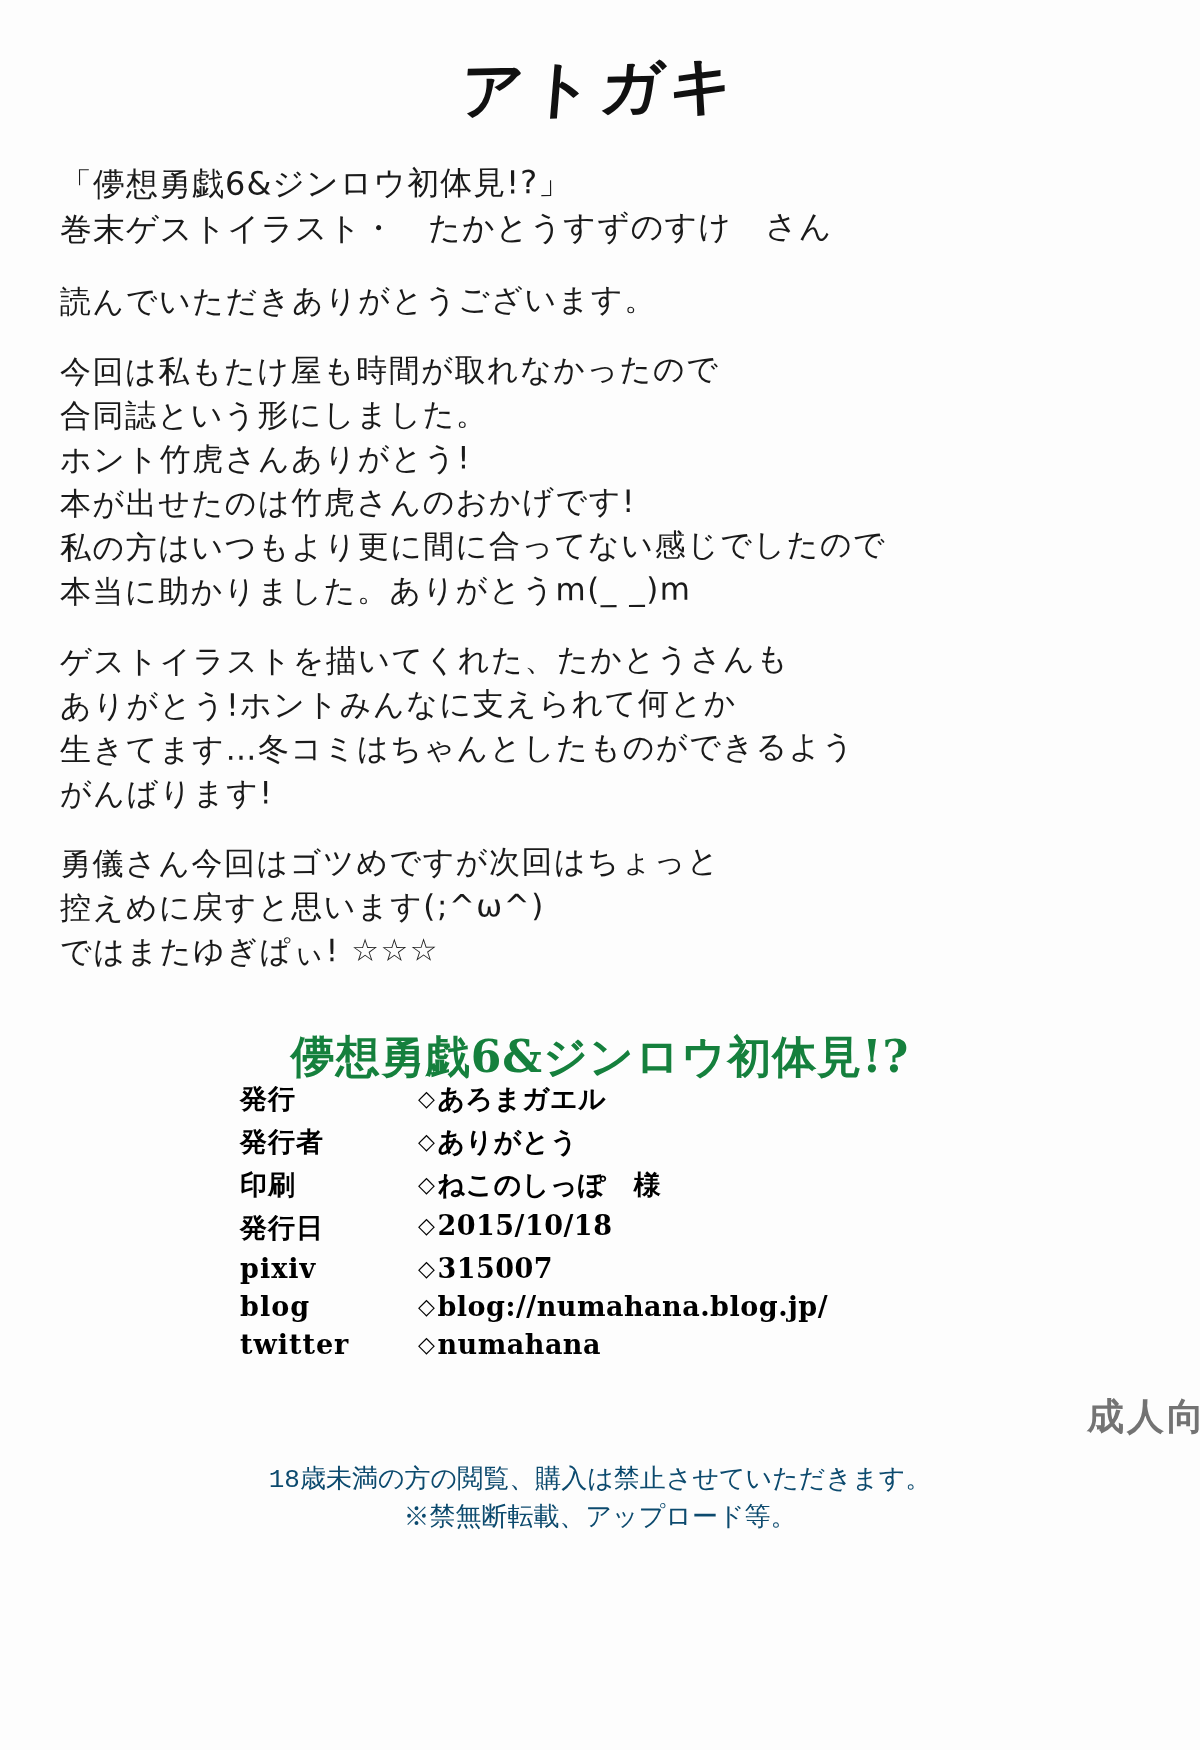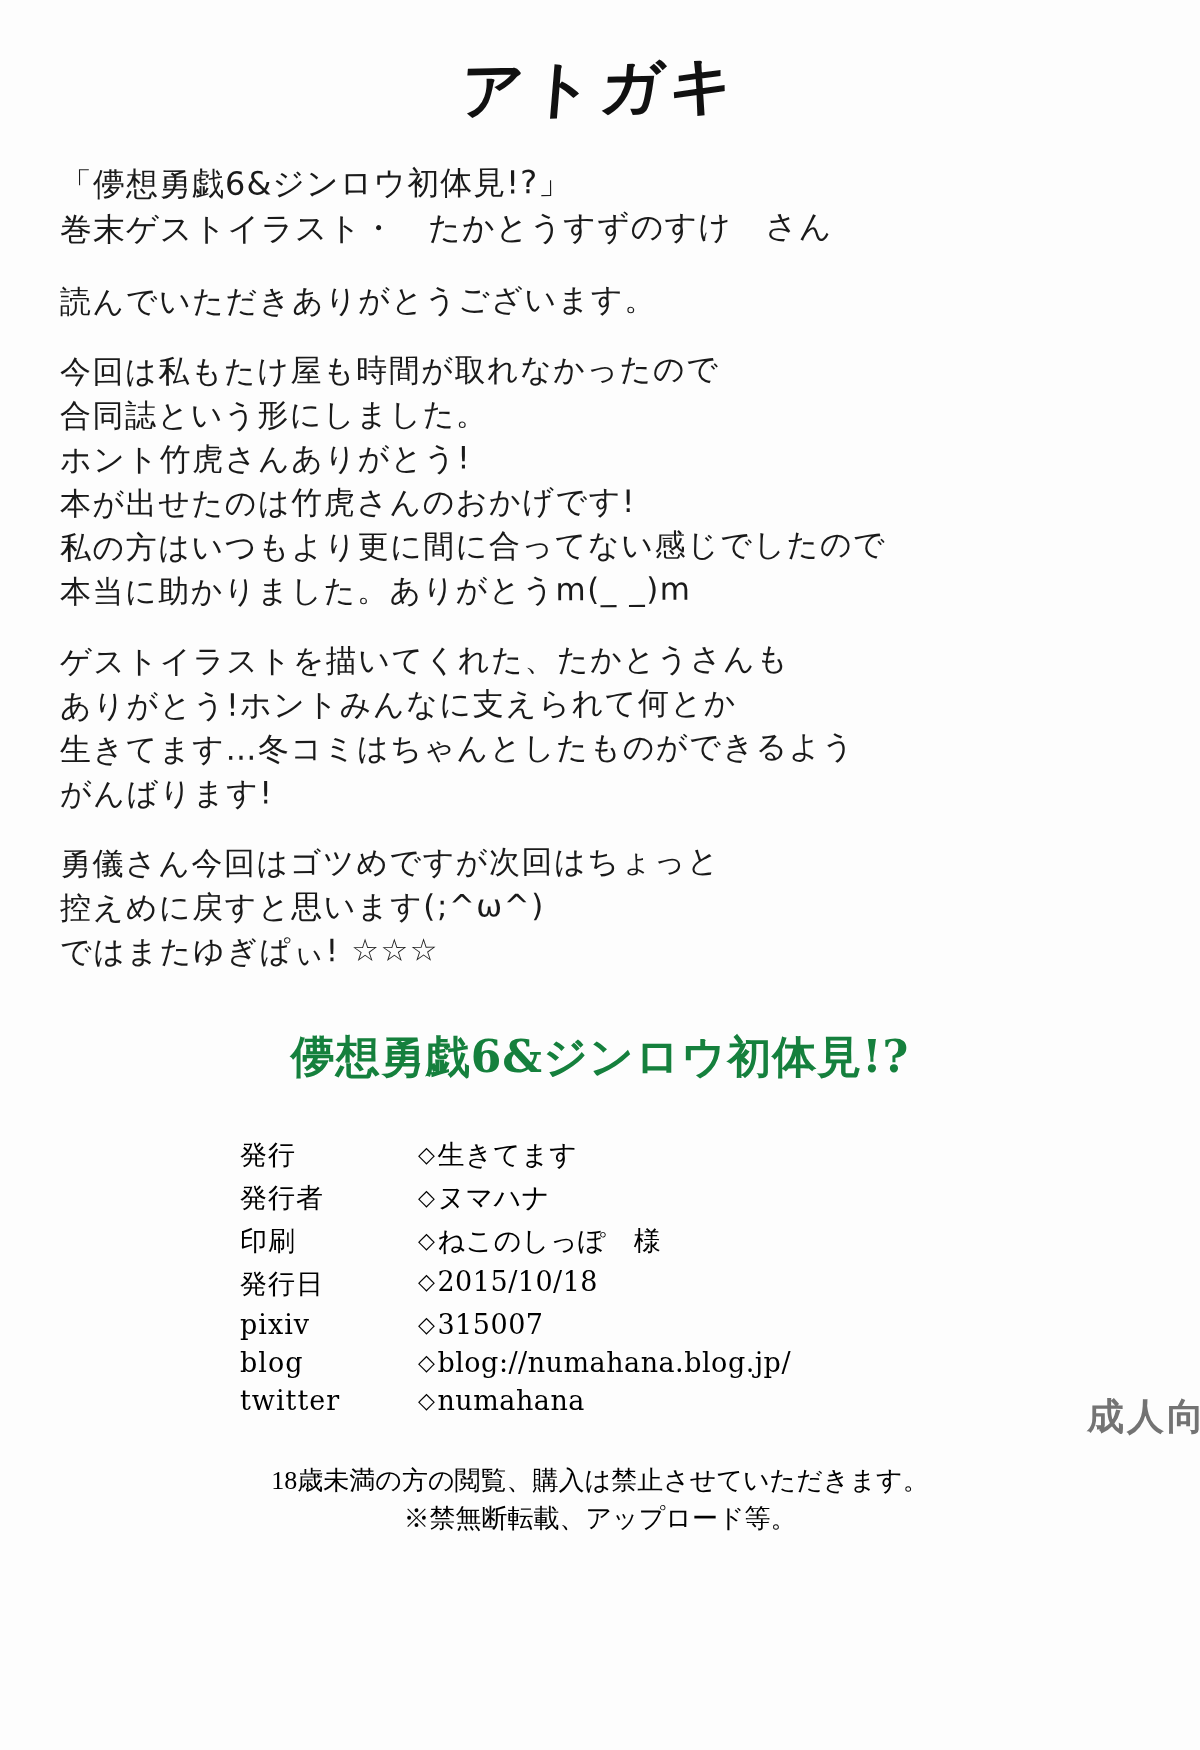--- a/index.html
+++ b/index.html
@@ -70,26 +70,27 @@
     text-align: center;
     font-family: "DejaVu Serif", serif;
     font-weight: bold;
     font-size: 44px;
     letter-spacing: 1px;
     color: #15803d;
   }
 
   .colophon-table {
     position: absolute;
-    top: 1134px;
+    top: 1078px;
     left: 240px;
     font-family: "DejaVu Serif", serif;
     font-size: 27px;
     color: #000;
     border-collapse: collapse;
+    font-weight: bold;
   }
   .colophon-table td {
     padding: 3px 0 4px 0;
     vertical-align: top;
     white-space: nowrap;
   }
   .colophon-table td.label {
     width: 170px;
     letter-spacing: 1px;
   }
@@ -116,24 +117,24 @@
     color: #737373;
     margin-left: 7px;
   }
 
   .notice {
     position: absolute;
     top: 1462px;
     left: 0;
     width: 100%;
     text-align: center;
-    font-family: Liberation Serif, serif;
+    font-family: Liberation Mono, monospace;
     font-size: 26px;
     line-height: 1.45;
-    color: #000000;
+    color: #0c4a6e;
   }
   .notice div { white-space: pre; }
 </style>
 </head>
 <body>
 
 <div class="page">
 
   <div class="afterword-title">アトガキ</div>
 
@@ -161,25 +162,25 @@
       <div class="hw-line">ではまたゆぎぱぃ! ☆☆☆</div>
     </div>
 
   <div class="colophon-title">儚想勇戯6&amp;ジンロウ初体見!?</div>
 
   <table class="colophon-table">
     <tbody>
 
     <tr>
           <td class="label">発行</td>
-          <td class="value"><span class="diamond">◇</span><span>生きてます</span></td>
+          <td class="value"><span class="diamond">◇</span><span>あろまガエル</span></td>
         </tr>
         <tr>
           <td class="label">発行者</td>
-          <td class="value"><span class="diamond">◇</span><span>ヌマハナ</span></td>
+          <td class="value"><span class="diamond">◇</span><span>ありがとう</span></td>
         </tr>
         <tr>
           <td class="label">印刷</td>
           <td class="value"><span class="diamond">◇</span><span>ねこのしっぽ　様</span></td>
         </tr>
         <tr>
           <td class="label">発行日</td>
           <td class="value"><span class="diamond">◇</span><span>2015/10/18</span></td>
         </tr>
         <tr>

